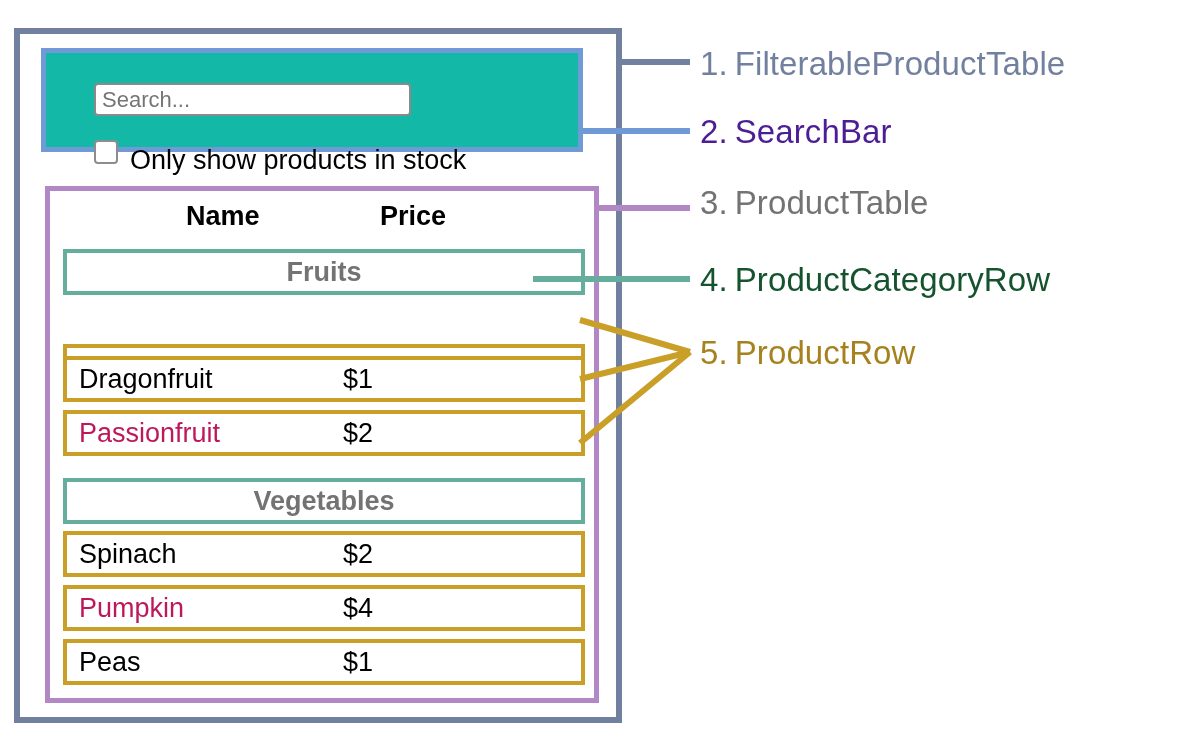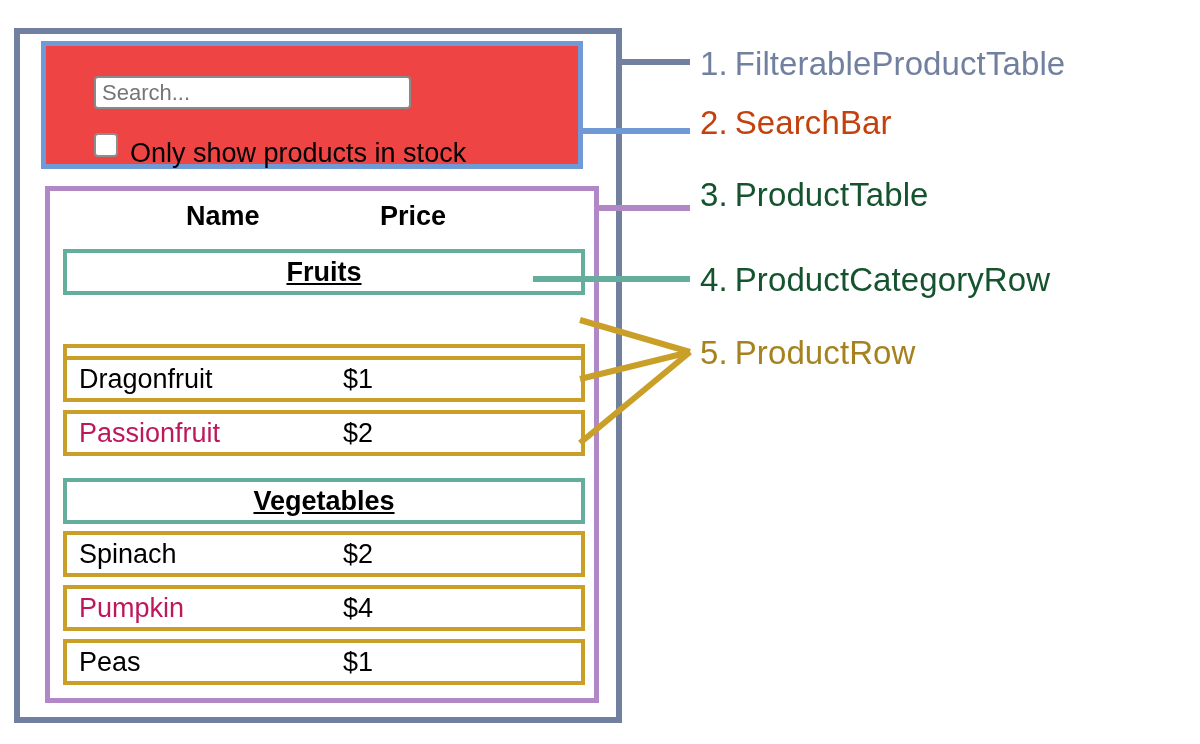--- a/index.html
+++ b/index.html
@@ -35,26 +35,26 @@
     border: 6px solid #7280a0;
     box-sizing: border-box;
     background: #ffffff;
     z-index: 2;
   }
 
   
   .searchbar-box {
     position: absolute;
     left: 41px;
-    top: 41px;
+    top: 48px;
     width: 542px;
-    height: 128px;
+    height: 104px;
     border: 5px solid #6f9ad6;
     box-sizing: border-box;
-    background: #ef4444;
+    background: #14b8a6;
     z-index: 3;
   }
   .search-input {
     position: absolute;
     left: 48px;
     top: 30px;
     width: 317px;
     height: 33px;
     border: 2px solid #8a8a8a;
     border-radius: 4px;
@@ -135,23 +135,22 @@
     border: 4px solid #65ad9d;
     box-sizing: border-box;
     background: #ffffff;
     display: flex;
     align-items: center;
     justify-content: center;
   }
   .category-row span {
     font-weight: bold;
     font-size: 27px;
-    color: #000000;
-    line-height: 30px;
-    text-decoration: underline;
+    color: #737373;
+    line-height: 30px;
   }
 
   
   .product-row {
     position: absolute;
     left: 13px;
     width: 522px;
     height: 46px;
     border: 4px solid #c99f28;
     box-sizing: border-box;
@@ -252,24 +251,24 @@
   <line x1="533" y1="279" x2="690" y2="279" stroke="#65ad9d" stroke-width="6"></line>
 
   <line x1="580" y1="320" x2="690" y2="352" stroke="#c99f28" stroke-width="6"></line>
   <line x1="580" y1="379" x2="690" y2="352" stroke="#c99f28" stroke-width="6"></line>
   <line x1="580" y1="443" x2="690" y2="352" stroke="#c99f28" stroke-width="6"></line>
 </svg>
 
 <div class="legend-item" style="top:45px;  color:#7280a0;">
   <span class="legend-num">1.</span><span>FilterableProductTable</span>
 </div>
-<div class="legend-item" style="top:104px; color:#c2410c;">
+<div class="legend-item" style="top:113px; color:#4c1d95;">
   <span class="legend-num">2.</span><span>SearchBar</span>
 </div>
-<div class="legend-item" style="top:176px; color:#14532d;">
+<div class="legend-item" style="top:184px; color:#737373;">
   <span class="legend-num">3.</span><span>ProductTable</span>
 </div>
 <div class="legend-item" style="top:261px; color:#14532d;">
   <span class="legend-num">4.</span><span>ProductCategoryRow</span>
 </div>
 <div class="legend-item" style="top:334px; color:#a6821f;">
   <span class="legend-num">5.</span><span>ProductRow</span>
 </div>
 
 </body></html>

